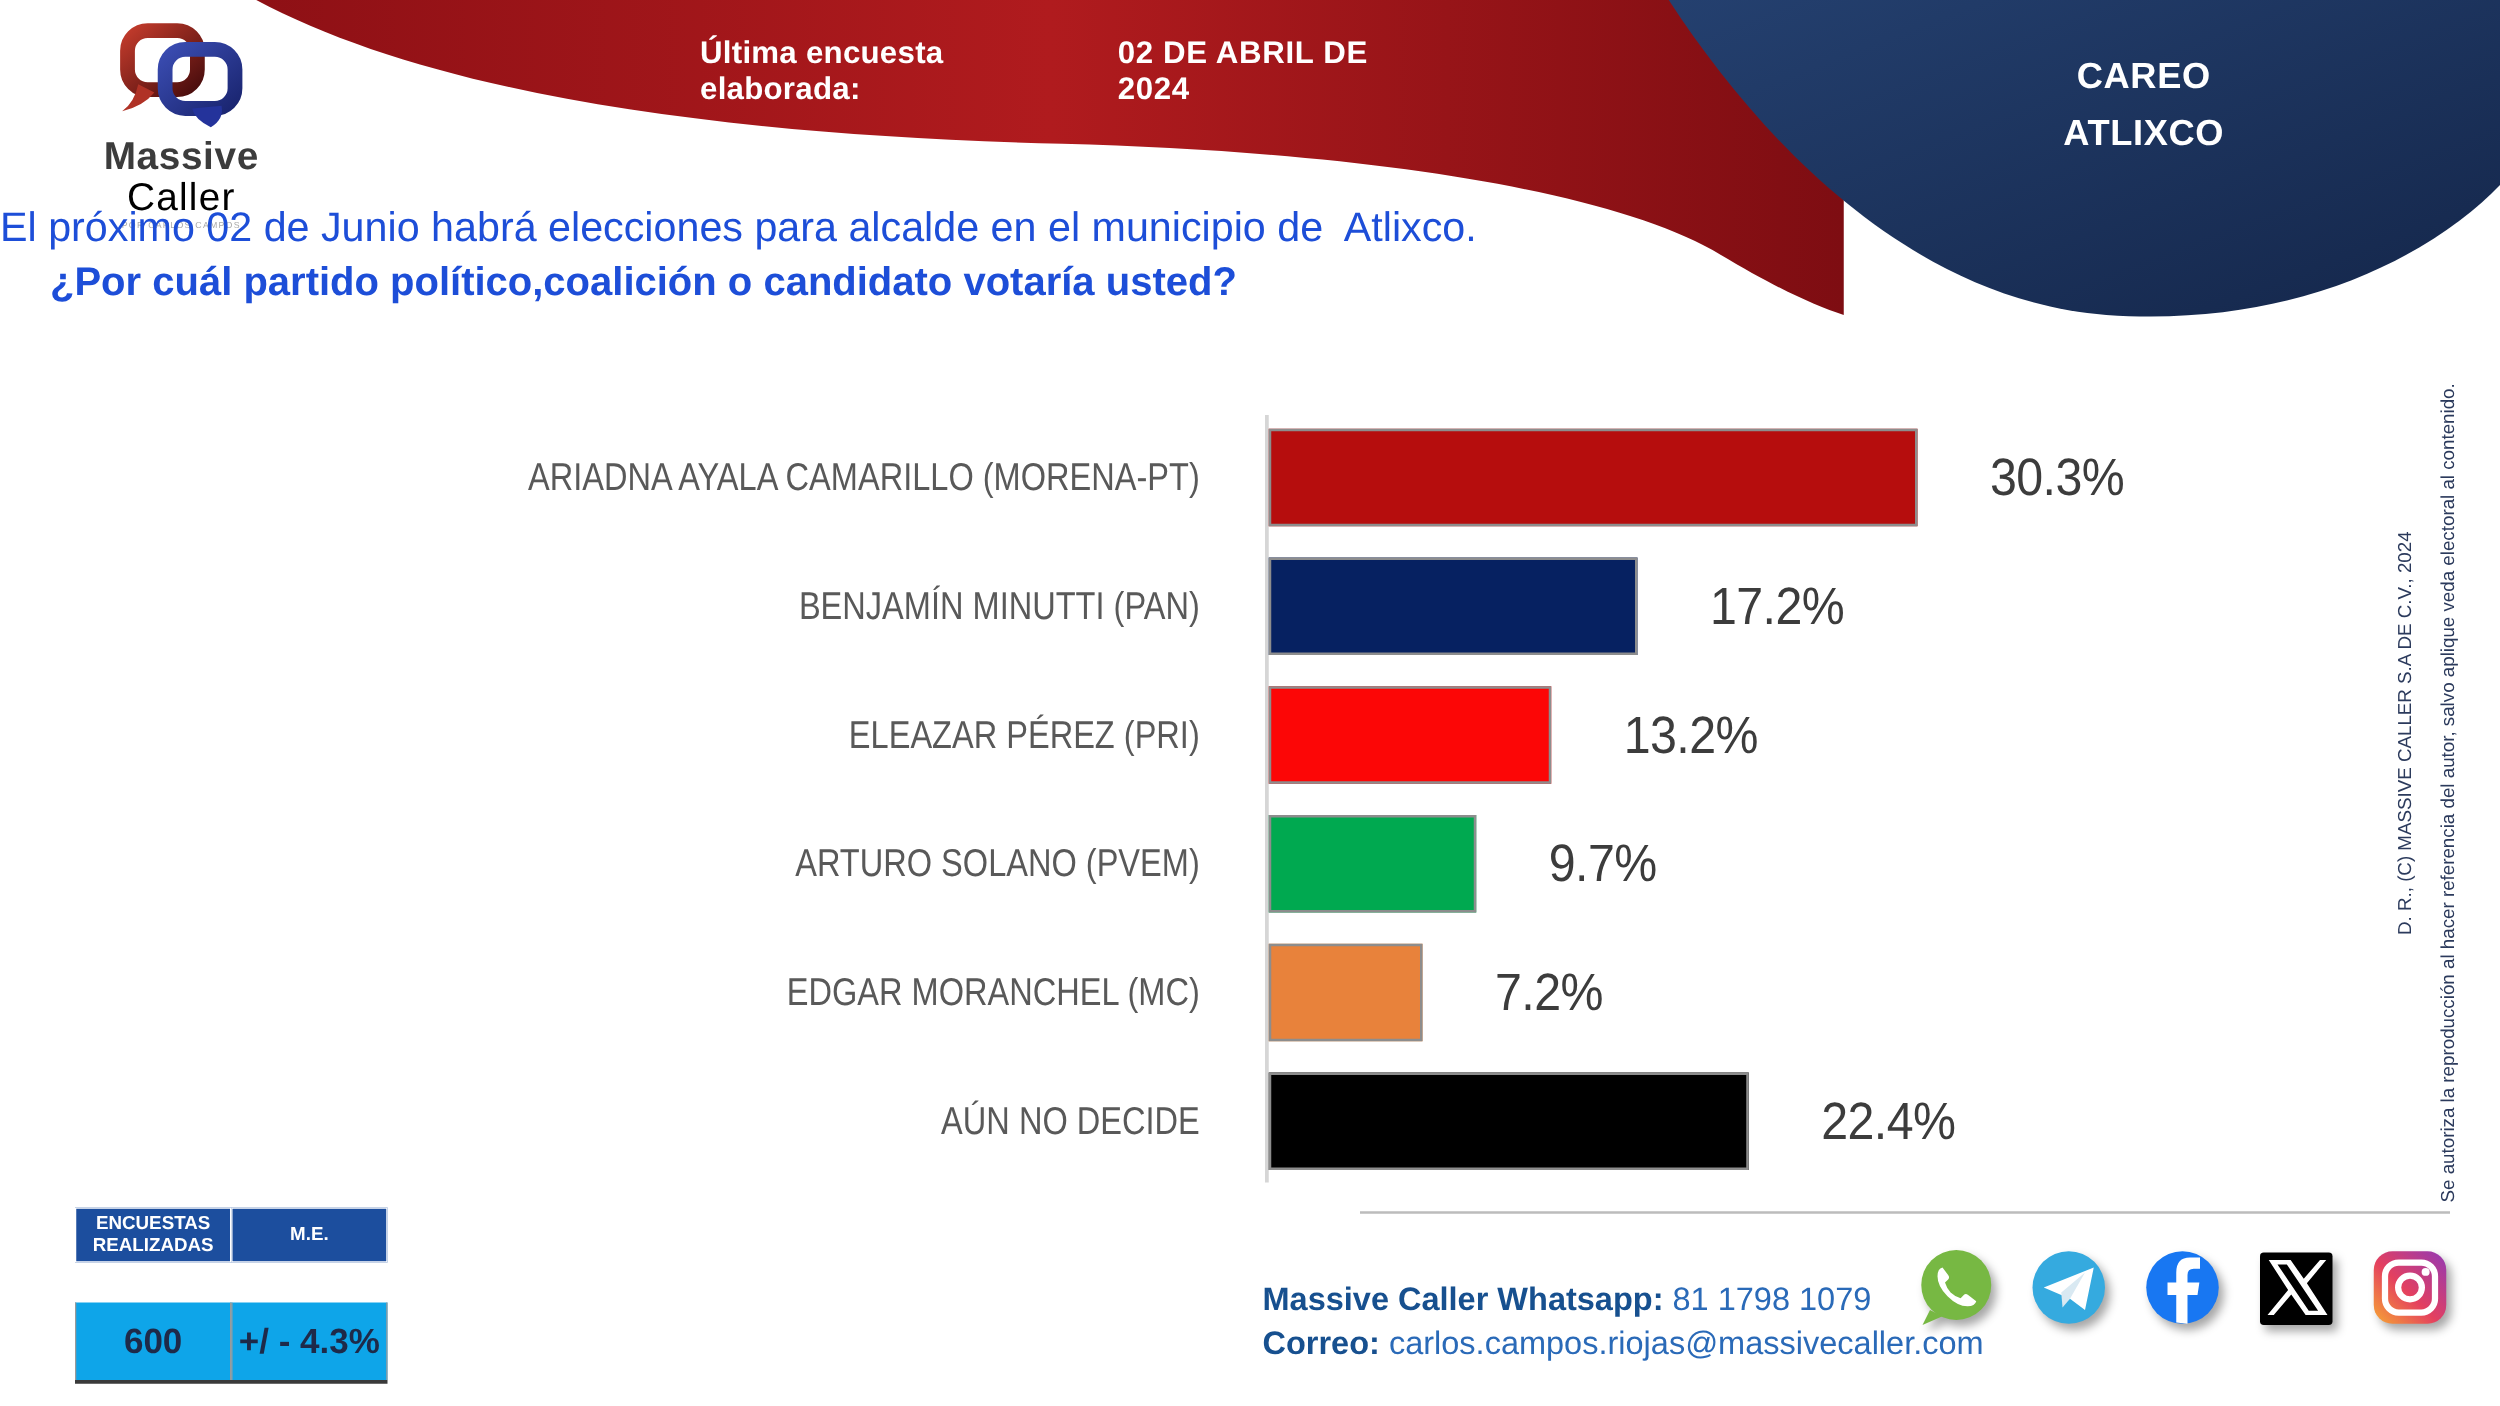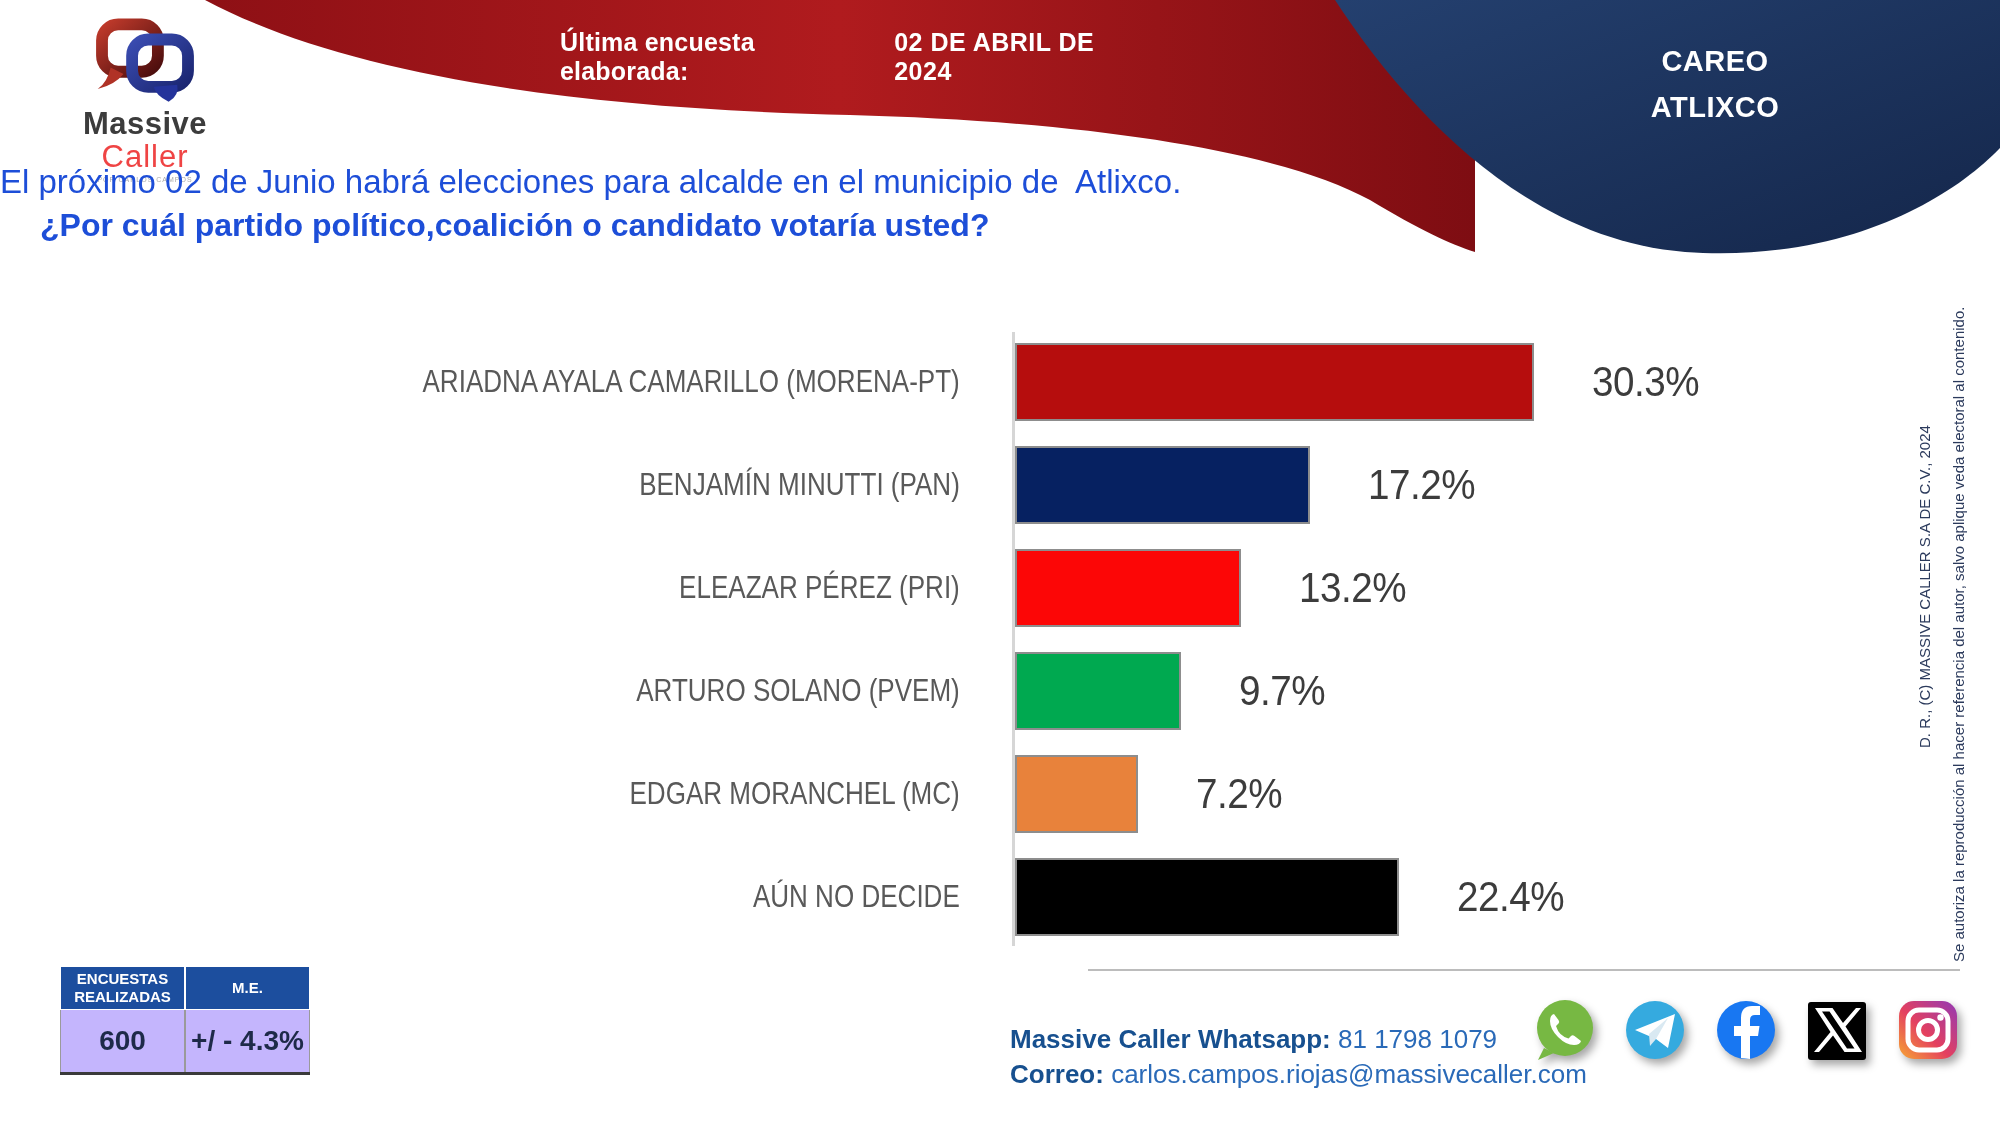--- a/index.html
+++ b/index.html
@@ -13,21 +13,21 @@
                  font-size:25px; display:flex; gap:28px; align-items:baseline; }
   .banner-label { font-weight:600; letter-spacing:.2px; }
   .banner-date  { font-weight:700; letter-spacing:.5px; }
 
   .badge { position:absolute; left:1580px; top:38px; width:270px; text-align:center;
            color:#ffffff; font-weight:700; font-size:29px; line-height:46px; letter-spacing:.5px; }
 
   
   .logo { position:absolute; left:50px; top:18px; width:190px; text-align:center; }
   .logo-line1 { font-size:31px; font-weight:700; color:#3c3c3c; line-height:32px; letter-spacing:.5px; }
-  .logo-line2 { font-size:31px; font-weight:400; color:#ef4444; line-height:34px; letter-spacing:1px; }
+  .logo-line2 { font-size:31px; font-weight:400; color:#000000; line-height:34px; letter-spacing:1px; }
   .logo-tag   { font-size:7px; color:#a8a8a8; letter-spacing:1px; margin-top:2px; }
 
   
   .title-block { position:absolute; left:0; top:160px; width:1500px; text-align:left;
                  color:#1d4ed8; }
   .title-l1 { font-size:33px; font-weight:400; line-height:44px; white-space:pre; }
   .title-l2 { font-size:32px; font-weight:700; line-height:42px;padding-left:40px; }
 
   
   .chart { position:absolute; left:0; top:330px; width:1960px; }
@@ -41,23 +41,23 @@
   .pct { margin-left:16px; font-size:42px; color:#3c3c3c; letter-spacing:-.5px;
          transform:scaleX(.92); transform-origin:0 50%; white-space:nowrap; }
 
   
   .stats-table { position:absolute; left:60px; top:966px; width:250px; border-bottom:3px solid #3a3a3a; }
   .stats-head { display:flex; }
   .stats-head .cell { background:#1c4e9e; color:#ffffff; font-weight:700; font-size:15px;
                       line-height:18px; height:44px; display:flex; align-items:center; justify-content:center;
                       text-align:center; border:1px solid #ffffff; }
   .stats-body { display:flex; }
-  .stats-body .cell { background:#c4b5fd; color:#1e2a49; font-weight:700; font-size:28px;
+  .stats-body .cell { background:#0ea5e9; color:#1e2a49; font-weight:700; font-size:28px;
                       height:62px; display:flex; align-items:center; justify-content:center;
-                      border-left:1px solid #9a9a9a; border-right:1px solid #9a9a9a; }
+                      border-left:1px solid #9a9a9a; border-right:1px solid #9a9a9a;margin-top:32px; }
   .c1 { width:125px; } .c2 { width:125px; }
 
   .footer-divider { position:absolute; left:1088px; top:969px; width:872px; height:2px; background:#bcbcbc; }
 
   .contact { position:absolute; left:1010px; top:1022px; font-size:26px; line-height:35px; }
   .contact b { color:#17508f; font-weight:700; }
   .contact span { color:#2a6ab8; }
   .contact a { color:#2a6ab8; text-decoration:none; }
 
   .social { position:absolute; left:1532px; top:998px; display:flex; gap:27px; }

